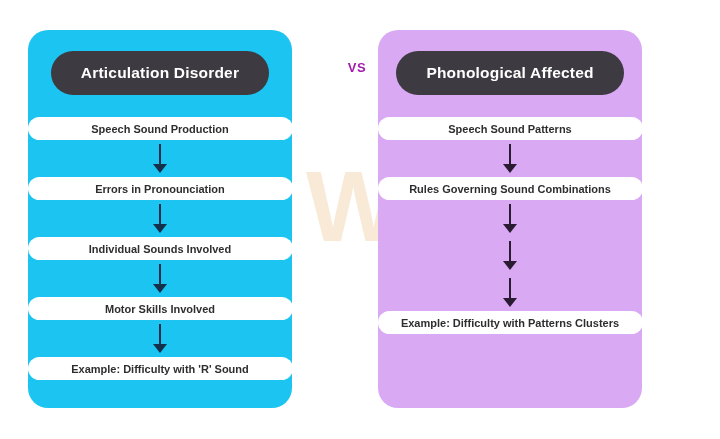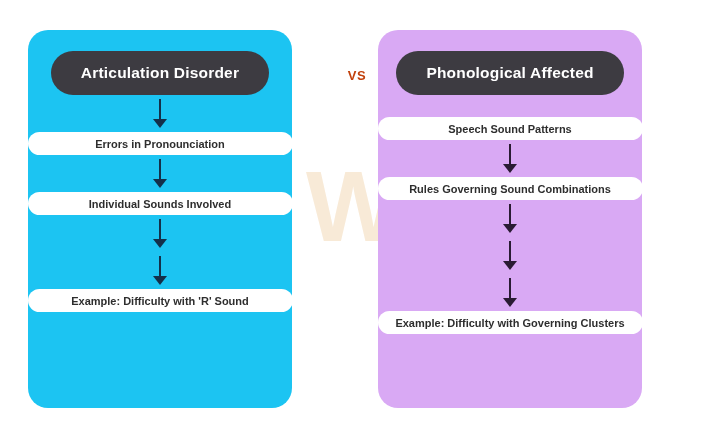--- a/index.html
+++ b/index.html
@@ -74,53 +74,54 @@
   .panel-left .arrow-head{border-top-color:var(--left-arrow,#14304a);}
   .panel-right .arrow-line{background:var(--right-arrow,#2a1b33);}
   .panel-right .arrow-head{border-top-color:var(--right-arrow,#2a1b33);}
   .vs{
     position:absolute;
     left:337px;top:60px;
     width:40px;
     text-align:center;
     font-size:13px;
     font-weight:bold;
-    color:#c2410c;
+    color:#a21caf;
     z-index:2;
     letter-spacing:0.5px;
-    margin-top:8px;
   }
 </style>
 </head>
 <body>
 
 <div class="canvas">
 
   <div class="watermark">W</div>
 
   <div class="panel panel-left">
     <div class="header-pill">Articulation Disorder</div>
 
+    <div class="pill first-pill">Speech Sound Production</div>
     <div class="arrow">
         <span class="arrow-line"></span>
         <span class="arrow-head"></span>
       </div>
 
     <div class="pill">Errors in Pronounciation</div>
     <div class="arrow">
         <span class="arrow-line"></span>
         <span class="arrow-head"></span>
       </div>
 
     <div class="pill">Individual Sounds Involved</div>
     <div class="arrow">
         <span class="arrow-line"></span>
         <span class="arrow-head"></span>
       </div>
 
+    <div class="pill">Motor Skills Involved</div>
     <div class="arrow">
         <span class="arrow-line"></span>
         <span class="arrow-head"></span>
       </div>
 
     <div class="pill">Example: Difficulty with 'R' Sound</div>
   </div>
 
   <div class="vs">VS</div>
 
@@ -142,16 +143,16 @@
     <div class="arrow">
         <span class="arrow-line"></span>
         <span class="arrow-head"></span>
       </div>
 
     <div class="arrow">
         <span class="arrow-line"></span>
         <span class="arrow-head"></span>
       </div>
 
-    <div class="pill">Example: Difficulty with Governing Clusters</div>
+    <div class="pill">Example: Difficulty with Patterns Clusters</div>
   </div>
 
 </div>
 
 </body></html>

